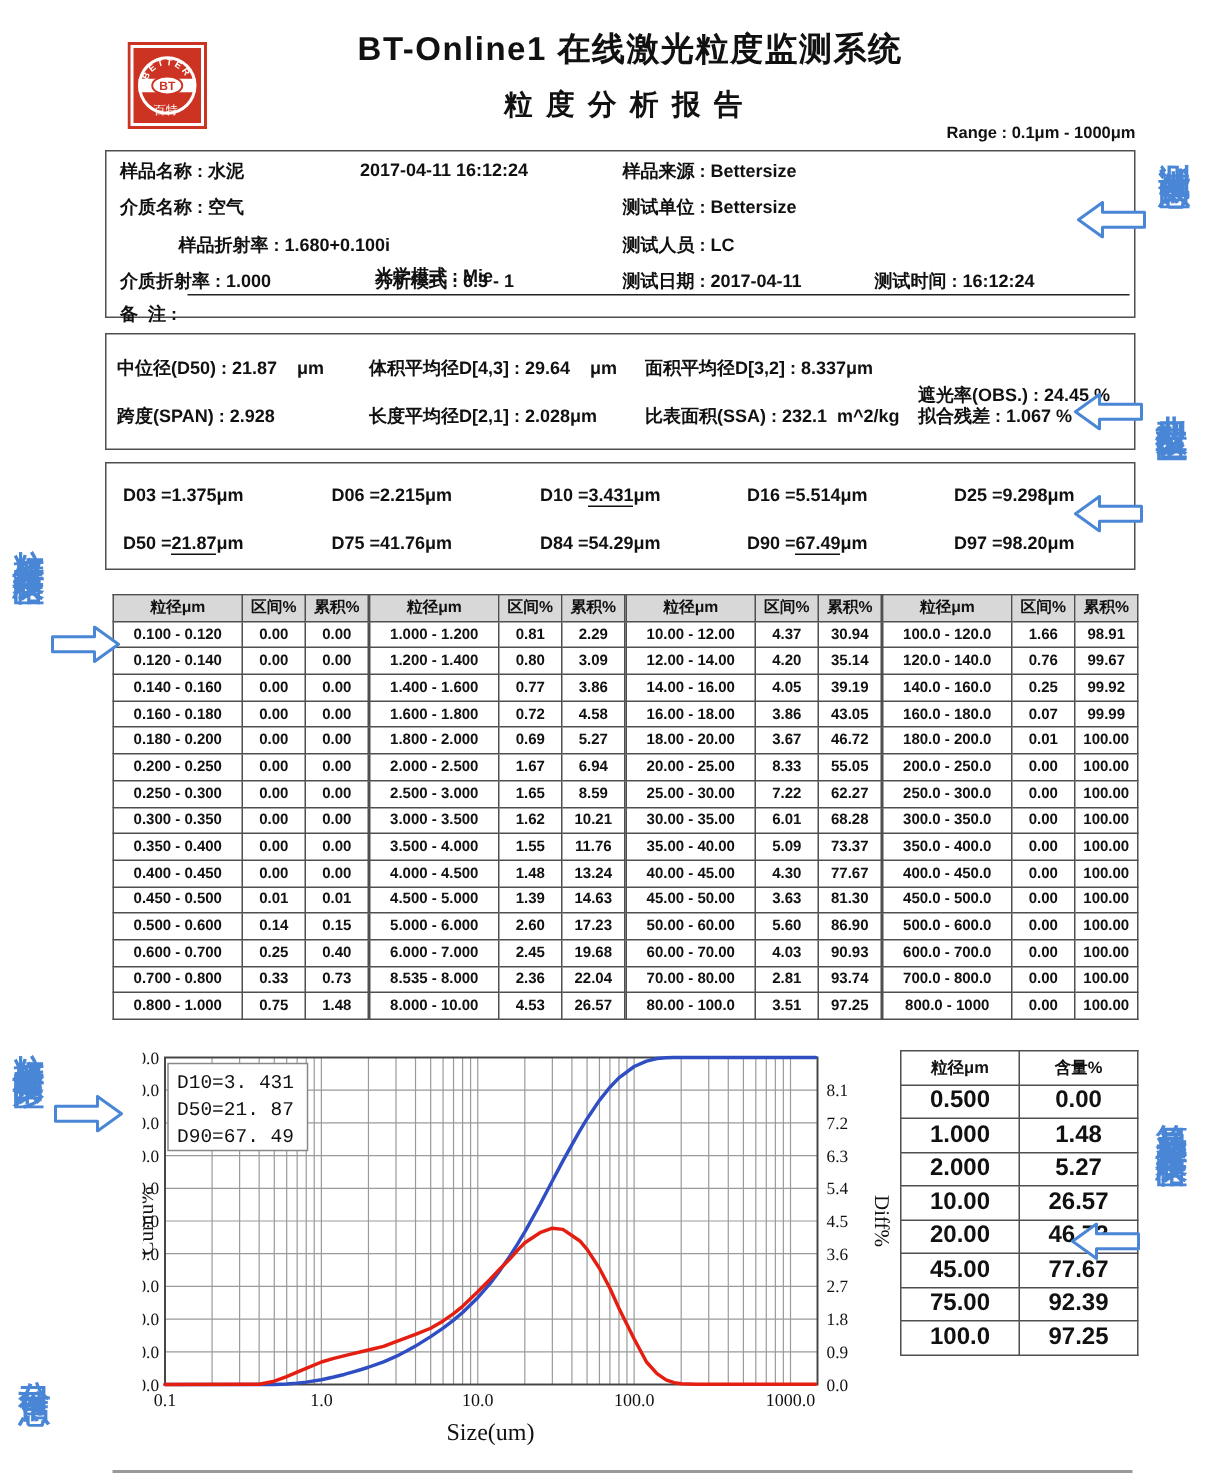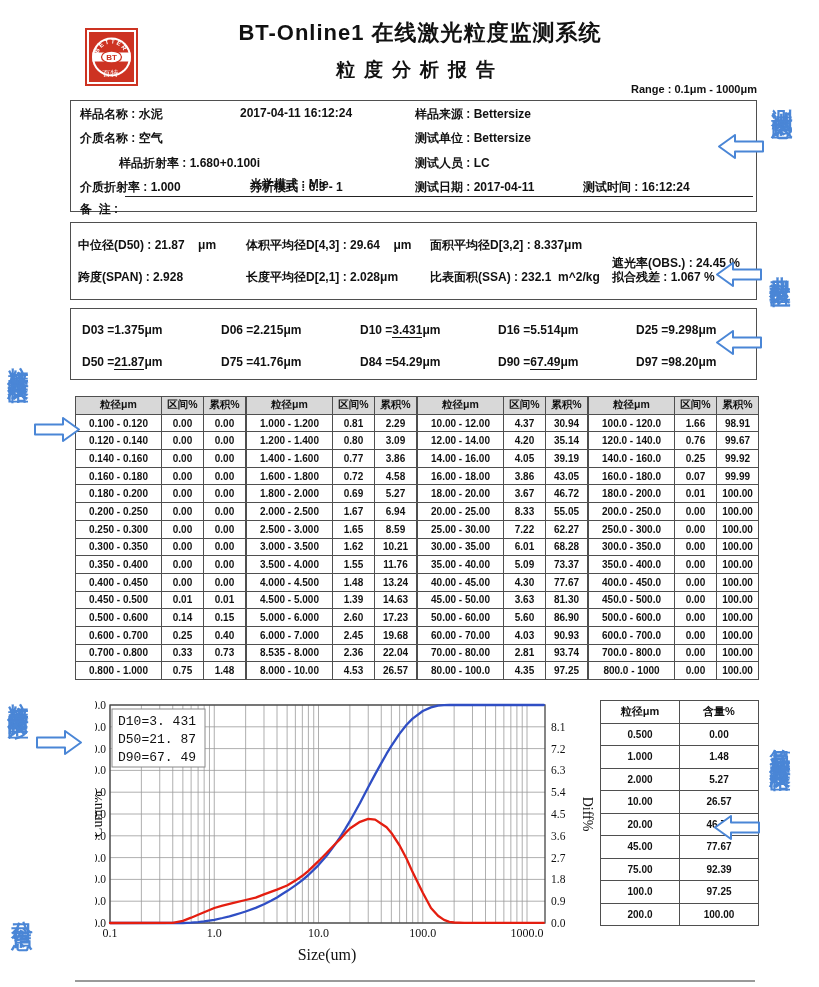--- a/index.html
+++ b/index.html
@@ -24,21 +24,21 @@
   .remark-line{position:absolute;left:125px;top:196px;width:628px;border-top:1.5px solid #222;}
   
   .dist{position:absolute;left:75px;top:396px;width:680px;height:285px;}
   .dist table{border-collapse:collapse;table-layout:fixed;position:absolute;top:0;}
   .dist th,.dist td{border:1px solid #4f4f4f;font-size:10px;font-weight:bold;text-align:center;
                     padding:0;height:16.7px;overflow:hidden;font-family:"Liberation Sans",sans-serif;}
   .dist th{background:#d8d8d8;font-size:10.5px;}
   
   .simple{position:absolute;left:600px;top:700px;}
   .simple table{border-collapse:collapse;table-layout:fixed;width:157px;}
-  .simple th,.simple td{border:1px solid #4f4f4f;font-size:10px;font-weight:bold;text-align:center;
+  .simple th,.simple td{border:1px solid #4f4f4f;font-size:16px;font-weight:bold;text-align:center;
                         padding:0;height:21.5px;}
   .simple th{background:#fff;font-size:11px;}
   
   .chart{position:absolute;left:95px;top:698px;width:505px;height:272px;}
   
   .vlabel{position:absolute;writing-mode:vertical-rl;text-orientation:upright;line-height:1;
           font-size:21px;font-weight:bold;color:#4a86d6;letter-spacing:3px;}
   .arrow{position:absolute;width:46px;height:25px;}
   .divider{position:absolute;left:75px;top:980px;width:680px;border-top:2px solid #9a9a9a;}
 </style>
@@ -349,21 +349,21 @@
             <td>4.03</td>
             <td>90.93</td>
           </tr>
           <tr>
             <td>70.00 - 80.00</td>
             <td>2.81</td>
             <td>93.74</td>
           </tr>
           <tr>
             <td>80.00 - 100.0</td>
-            <td>4.35</td>
+            <td>3.51</td>
             <td>97.25</td>
           </tr>
         </tbody>
       </table>
       <table style="left: 513px; width: 167px;">
         <tbody>
           <tr>
             <th style="width:85px">粒径μm</th>
             <th style="width:41px">区间%</th>
             <th style="width:41px">累积%</th>
@@ -566,24 +566,20 @@
             <td>77.67</td>
           </tr>
           <tr>
             <td>75.00</td>
             <td>92.39</td>
           </tr>
           <tr>
             <td>100.0</td>
             <td>97.25</td>
           </tr>
-          <tr>
-            <td>200.0</td>
-            <td>100.00</td>
-          </tr>
         </tbody>
       </table>
     </div>
 
   <div class="vlabel" style="left:772px;top:92px;">测试信息区</div>
   <div class="vlabel" style="left:770px;top:260px;">典型数值区</div>
   <div class="vlabel" style="left:8px;top:350px;">粒度分布表格区</div>
   <div class="vlabel" style="left:8px;top:686px;">粒度分布图形区</div>
   <div class="vlabel" style="left:770px;top:732px;">简易粒度分布表格区</div>
   <div class="vlabel" style="left:12px;top:904px;">公司信息</div>

